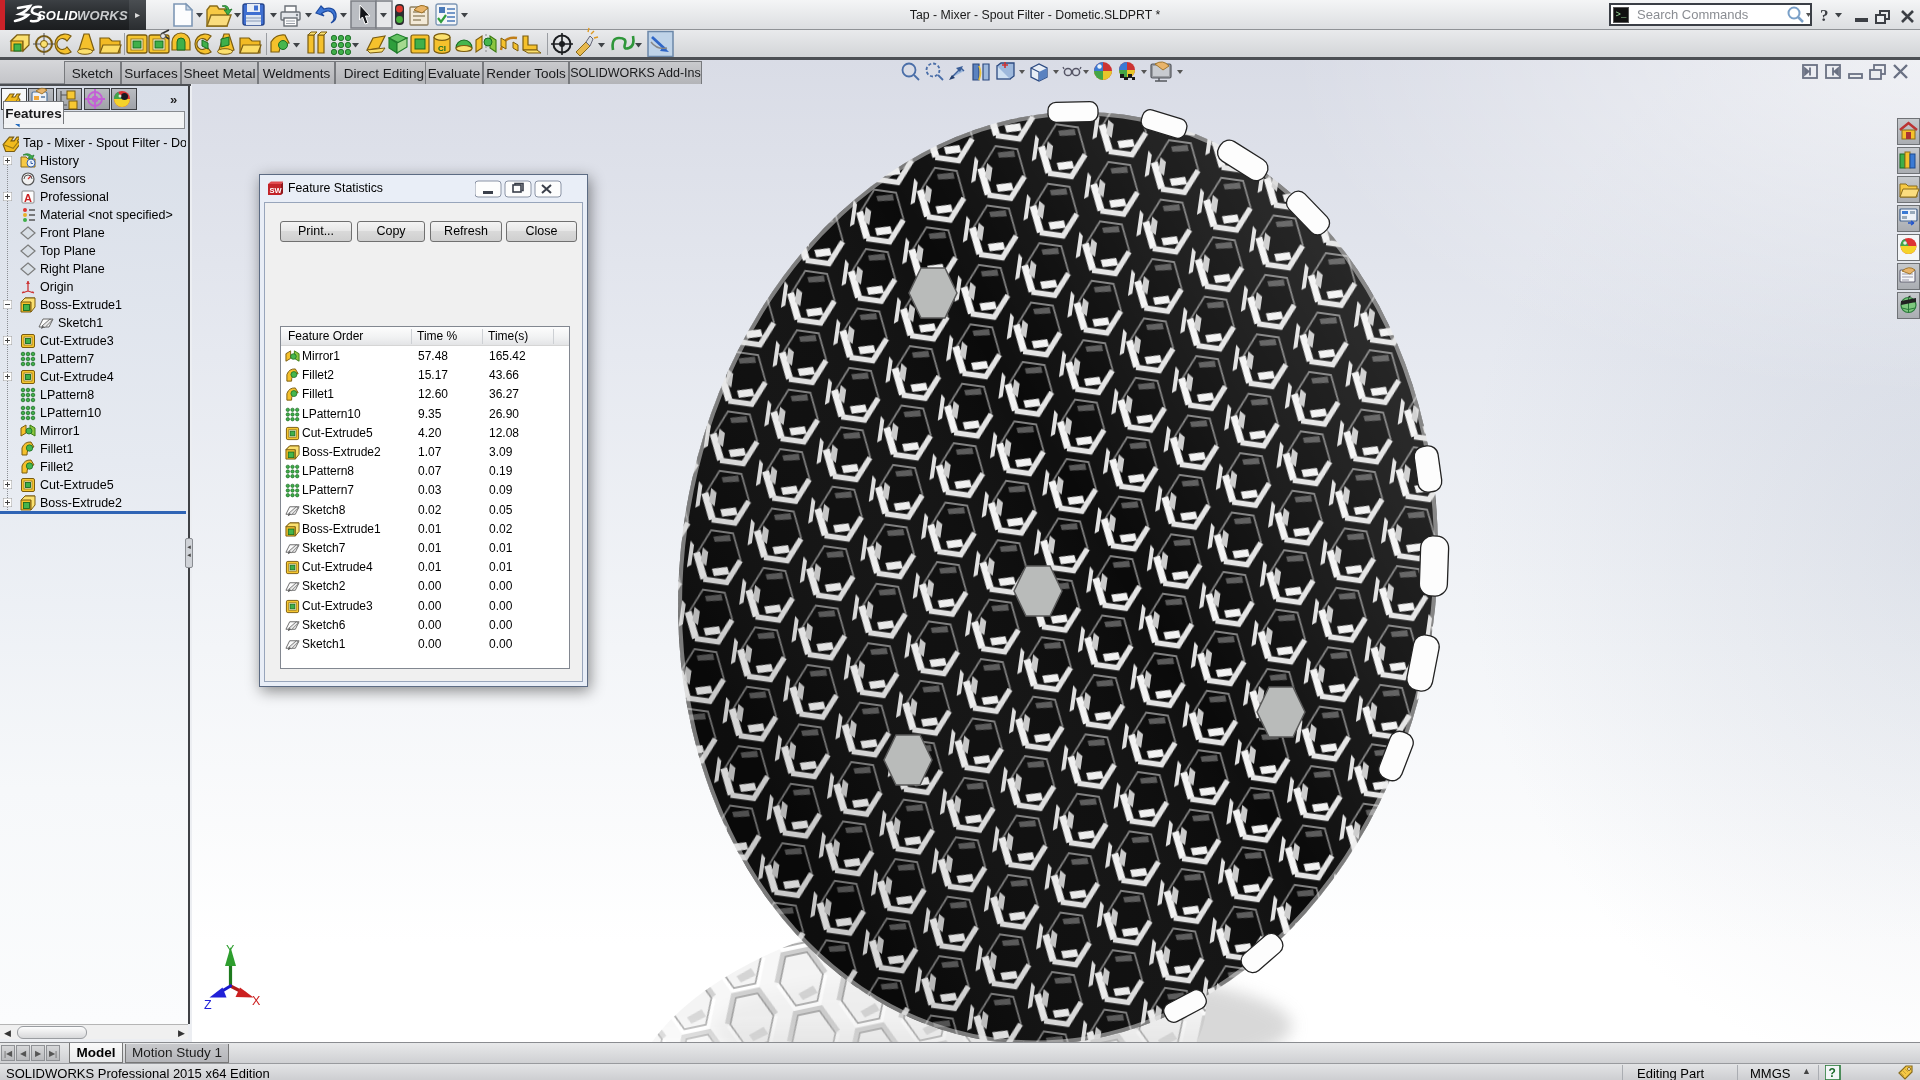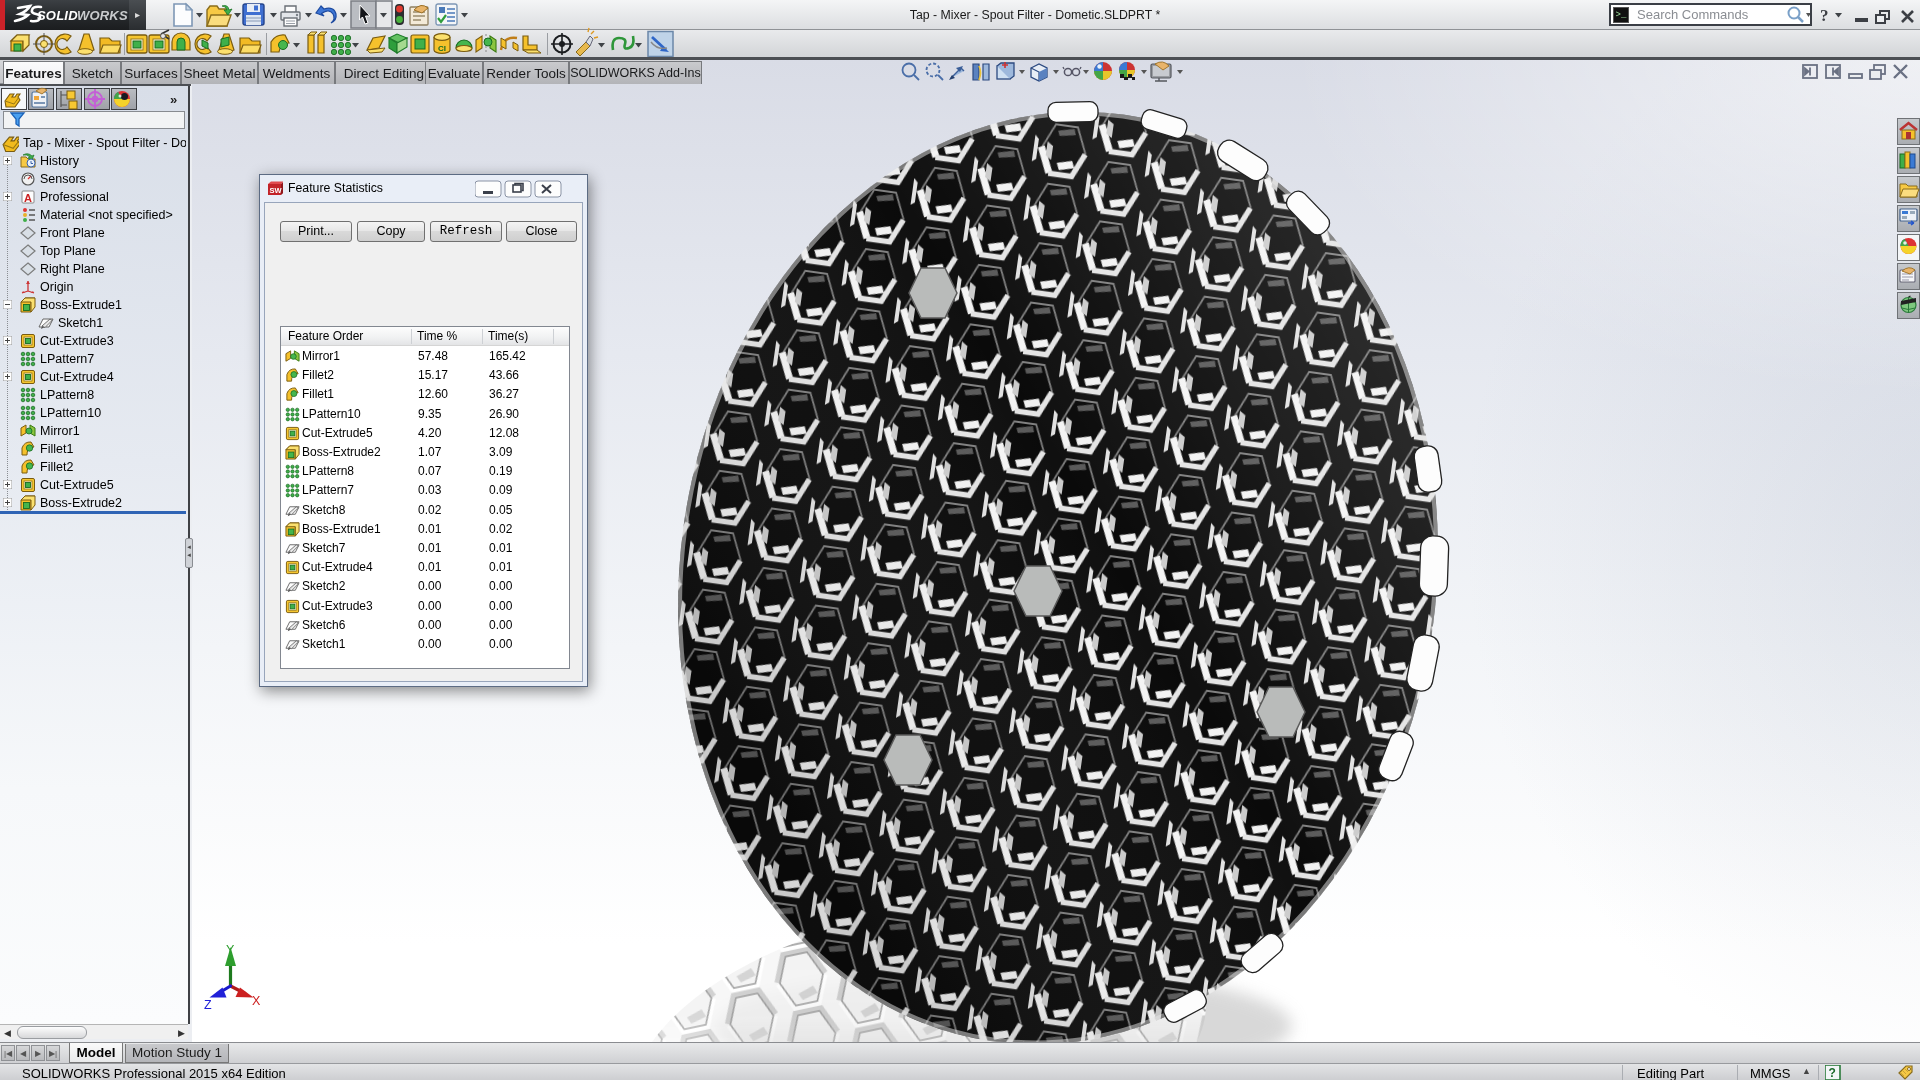--- a/index.html
+++ b/index.html
@@ -13,21 +13,21 @@
 #wintitle{left:760px;top:0;width:550px;height:30px;line-height:30px;text-align:center;font-size:12.3px;color:#1a1a1a;}
 
 #search{left:1609px;top:3px;width:203px;height:23px;background:#fff;border:2px solid #3b3f46;display:flex;align-items:center;}
 #search .term{width:16px;height:16px;background:#111;margin-left:2px;border:1px solid #555;color:#9fe09f;font-size:9px;line-height:14px;text-align:center;font-family:"Liberation Mono",monospace;}
 #search .st{color:#8a8d92;font-size:13px;margin-left:8px;flex:1;}
 
 #tb2{left:0;top:30px;width:1920px;height:28px;background:linear-gradient(#e9eaec,#d2d4d7);}
 
 #tabs{left:0;top:59px;width:700px;height:25px;z-index:6;background:linear-gradient(#d7d8db,#c4c5c9);border-bottom:1px solid #8a8d92;}
 .tab{position:absolute;top:2px;height:23px;white-space:nowrap;overflow:hidden;background:linear-gradient(#c9cacd,#b3b4b8);border:1px solid #77797d;border-bottom:none;color:#18191b;font-size:13.5px;text-align:center;line-height:23px;}
-.tab.active{background:linear-gradient(#fbfbfc,#eff0f2);font-weight:bold;z-index:3;}
+.tab.active{background:linear-gradient(#fbfbfc,#eff0f2);font-weight:bold;z-index:3;margin-top:40px;}
 #ribline{z-index:7;left:0;top:57px;width:1920px;height:2.5px;background:#4c4f54;}
 #panline{z-index:7;left:0;top:84px;width:191px;height:2px;background:#4c4f54;}
 
 #lpanel{left:0;top:86px;width:190px;height:938px;background:linear-gradient(#d8dee8,#e6eaf1 40%,#f6f8fa 75%,#fbfcfd);border-right:2px solid #3f4145;}
 .ptab{position:absolute;top:2px;height:22px;width:26px;background:linear-gradient(#b9bcc1,#9fa2a8);border:1px solid #3c3e42;}
 .ptab.active{background:#f6f8fa;}
 #filterbox{left:3px;top:25px;width:182px;height:18px;background:#f2f3f4;border:1px solid #888b90;}
 .trow{position:absolute;height:18px;font-size:12.5px;color:#000;line-height:18px;white-space:nowrap;}
 .trow .ic{position:absolute;top:1px;}
 #rollback{position:absolute;left:0px;top:377px;width:188px;height:3px;background:#2f64b5;}
@@ -894,21 +894,21 @@
   <rect x="8" y="11" width="10" height="3" fill="#3a3f4a"></rect>
   <g fill="none" stroke="#3a3f4a" stroke-width="1.6">
         <rect x="38" y="5" width="8" height="7"></rect>
         <path d="M40 5 v-1.5 h8 v7 h-1.5"></path>
       </g>
   <path d="M67 5 L76 13 M76 5 L67 13" stroke="#3a3f4a" stroke-width="2"></path>
  </svg>
  <div id="dlgin">
   <div class="dbtn" style="left:15px;width:72px;">Print...</div>
   <div class="dbtn" style="left:92px;width:68px;">Copy</div>
-  <div class="dbtn" style="left:165px;width:72px;font-family:Liberation Mono, monospace;">Refresh</div>
+  <div class="dbtn" style="left:165px;width:72px;">Refresh</div>
   <div class="dbtn" style="left:241px;width:71px;">Close</div>
   <div id="dtable">
    <div id="dthead">
     <span style="position:absolute;left:7px;top:2px;font-size:12px;">Feature Order</span>
     <span style="position:absolute;left:136px;top:2px;font-size:12px;">Time %</span>
     <span style="position:absolute;left:207px;top:2px;font-size:12px;">Time(s)</span>
     <div style="position:absolute;left:130px;top:2px;width:1px;height:15px;background:#cdd0d4;"></div>
     <div style="position:absolute;left:201px;top:2px;width:1px;height:15px;background:#cdd0d4;"></div>
     <div style="position:absolute;left:272px;top:2px;width:1px;height:15px;background:#cdd0d4;"></div>
    </div>
@@ -1045,21 +1045,21 @@
 </div>
 <div class="a" id="btabs">
   <div class="nav" style="left:1px;">|◀</div>
     <div class="nav" style="left:16px;">◀</div>
     <div class="nav" style="left:31px;">▶</div>
     <div class="nav" style="left:46px;">▶|</div>
   <div id="mtab">Model</div>
     <div id="mstab">Motion Study 1</div>
 </div>
 <div class="a" id="sbar">
-    <span style="position:absolute;left:22px;top:2px;">SOLIDWORKS Professional 2015 x64 Edition</span>
+    <span style="position:absolute;left:6px;top:2px;">SOLIDWORKS Professional 2015 x64 Edition</span>
   <span style="position:absolute;left:1637px;top:2px;">Editing Part</span>
   <span style="position:absolute;left:1750px;top:2px;">MMGS</span>
   <span style="position:absolute;left:1802px;top:2px;font-size:9px;color:#444;">▲</span>
   <svg width="16" height="16" style="position:absolute;left:1825px;top:1px;">
       <rect x="0" y="0" width="15" height="15" fill="#f4f6f8" stroke="#2a7a3a" stroke-width="1.6"></rect>
       <text x="3.5" y="12" font-size="12" font-weight="bold" fill="#1a6a2a">?</text>
     </svg>
   <svg width="20" height="17" style="position:absolute;left:1896px;top:0px;">
       <path d="M3 9 L10 2 h6 v6 L9 15 z" fill="#f7c944" stroke="#8a6d1d" stroke-width="1.2"></path>
       <circle cx="13" cy="5" r="1.5" fill="#fff" stroke="#8a6d1d"></circle>

